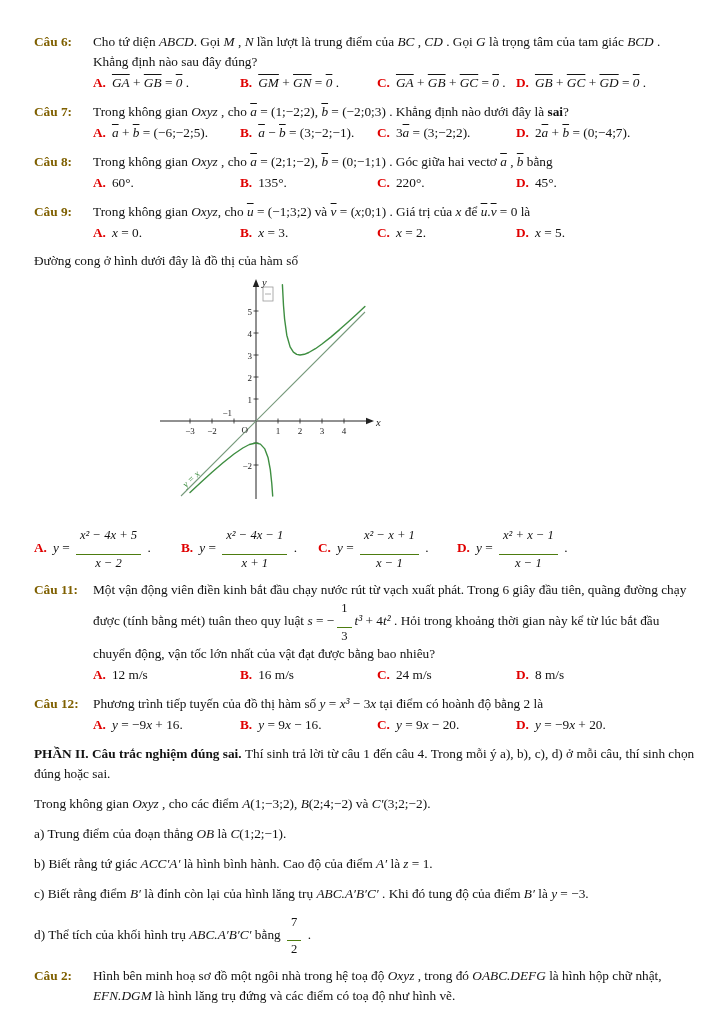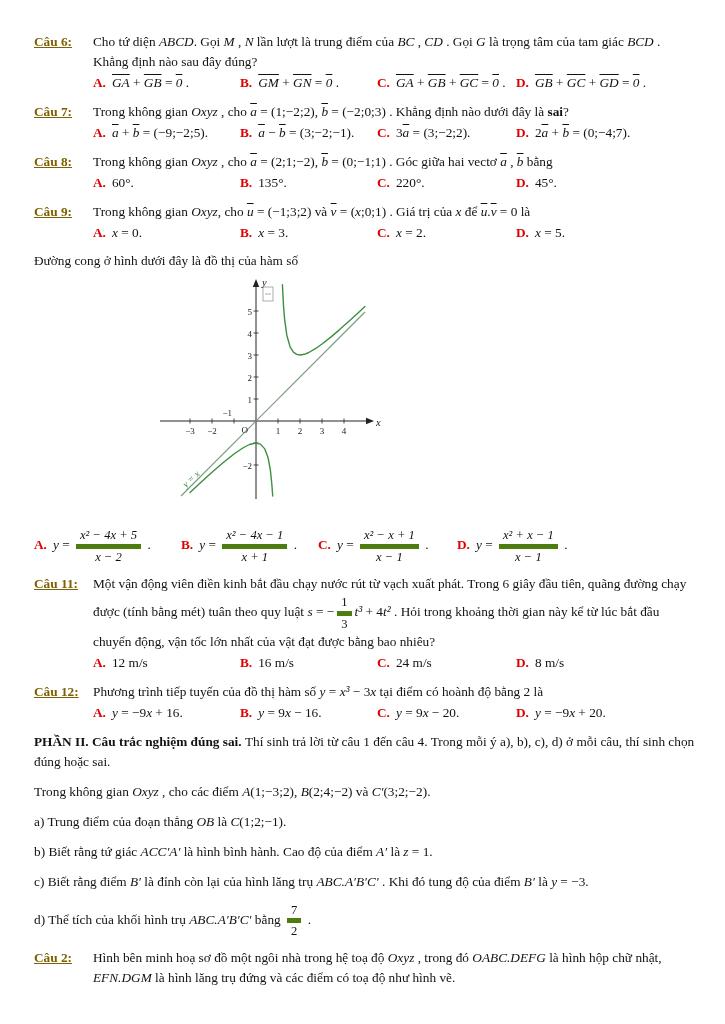--- a/index.html
+++ b/index.html
@@ -1,31 +1,31 @@
 <!DOCTYPE html>
 <html><head>
 <meta charset="utf-8">
 <style>
   * { margin:0; padding:0; box-sizing:border-box; }
   html,body { width:725px; height:1024px; background:#ffffff; }
   body { font-family:"Liberation Serif", serif; font-size:13.3px; line-height:1.5; color:#121212; overflow:hidden; }
   .page { padding:32px 28px 0 34px; }
   .q { margin-bottom:9px; }
   .qrow { display:flex; }
-  .qlabel { flex:0 0 59px; font-weight:bold; color:#7F6000;text-decoration:underline; }
+  .qlabel { flex:0 0 59px; font-weight:bold; color:#7F6000; }
   .qbody { flex:1; min-width:0; }
   .opts { display:grid; grid-template-columns:147px 137px 139px auto; margin-top:1px; align-items:center; }
   .opt { white-space:nowrap; }
   .okey { color:#E00000; font-weight:bold; margin-right:6px; }
   .it { font-style:italic; }
   .bd { font-weight:bold; }
   .vec { font-style:italic; text-decoration:overline; }
   .frac { display:inline-block; text-align:center; vertical-align:middle; margin:1px 3px; line-height:1.15; font-size:12.6px; }
   .frac.it { font-style:italic; }
-  .fnum { display:block; padding:0 4px 1px 4px; border-bottom:5px solid #4d7c0f; }
+  .fnum { display:block; padding:0 4px 11px 4px; border-bottom:1px solid #4d7c0f; }
   .fden { display:block; padding-top:1px; }
   .graph-wrap { margin:4px 0 8px 92px; }
   .p2head { margin:4px 0 10px 0; }
   .sub { margin-top:10px; }
   svg text { font-family:"Liberation Serif", serif; fill:#222; }
   .axis { stroke:#222; stroke-width:1; }
   .axfill { fill:#222; }
   .tick { stroke:#222; stroke-width:0.8; }
   .tl { font-size:9px; }
   .axl { font-size:10.5px; font-style:italic; }
@@ -53,21 +53,21 @@
       </div>
     </div>
   </div>
 
   <div class="q">
     <div class="qrow">
       <div class="qlabel">Câu 7:</div>
       <div class="qbody">
         <div class="qtext"><span>Trong không gian </span><span class="it">Oxyz</span><span> , cho </span><span class="vec">a</span><span> = (1;−2;2), </span><span class="vec">b</span><span> = (−2;0;3) . Khẳng định nào dưới đây là </span><span class="bd">sai</span><span>?</span></div>
         <div class="opts">
-          <div class="opt"><span class="okey">A.</span><span><span class="vec">a</span><span> + </span><span class="vec">b</span><span> = (−9;−2;5).</span></span></div>
+          <div class="opt"><span class="okey">A.</span><span><span class="vec">a</span><span> + </span><span class="vec">b</span><span> = (−6;−2;5).</span></span></div>
           <div class="opt"><span class="okey">B.</span><span><span class="vec">a</span><span> − </span><span class="vec">b</span><span> = (3;−2;−1).</span></span></div>
           <div class="opt"><span class="okey">C.</span><span><span>3</span><span class="vec">a</span><span> = (3;−2;2).</span></span></div>
           <div class="opt"><span class="okey">D.</span><span><span>2</span><span class="vec">a</span><span> + </span><span class="vec">b</span><span> = (0;−4;7).</span></span></div>
         </div>
       </div>
     </div>
   </div>
 
   <div class="q">
     <div class="qrow">

